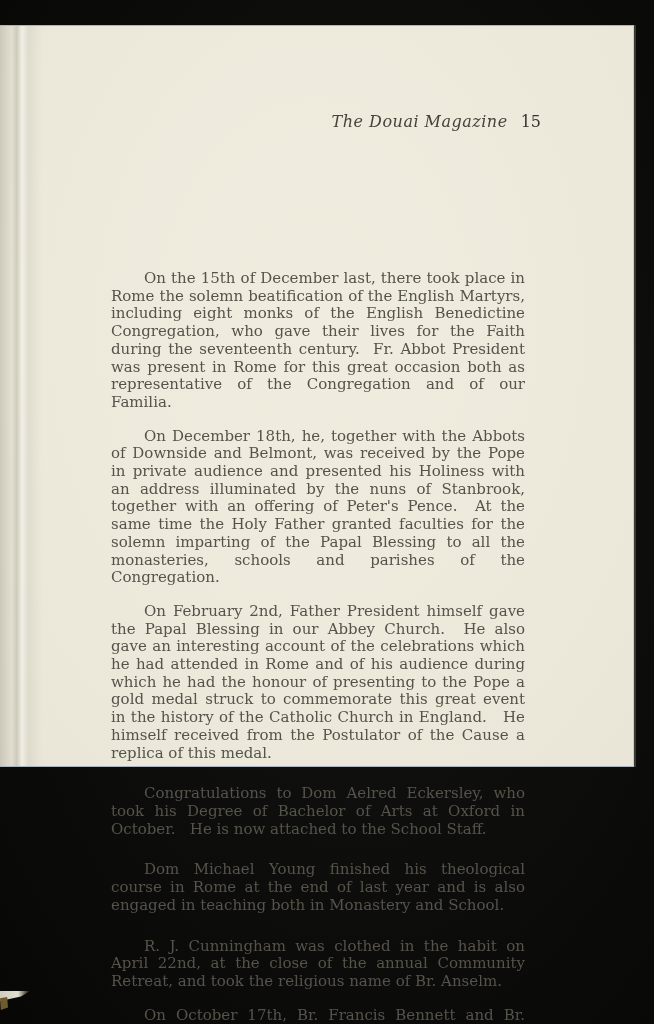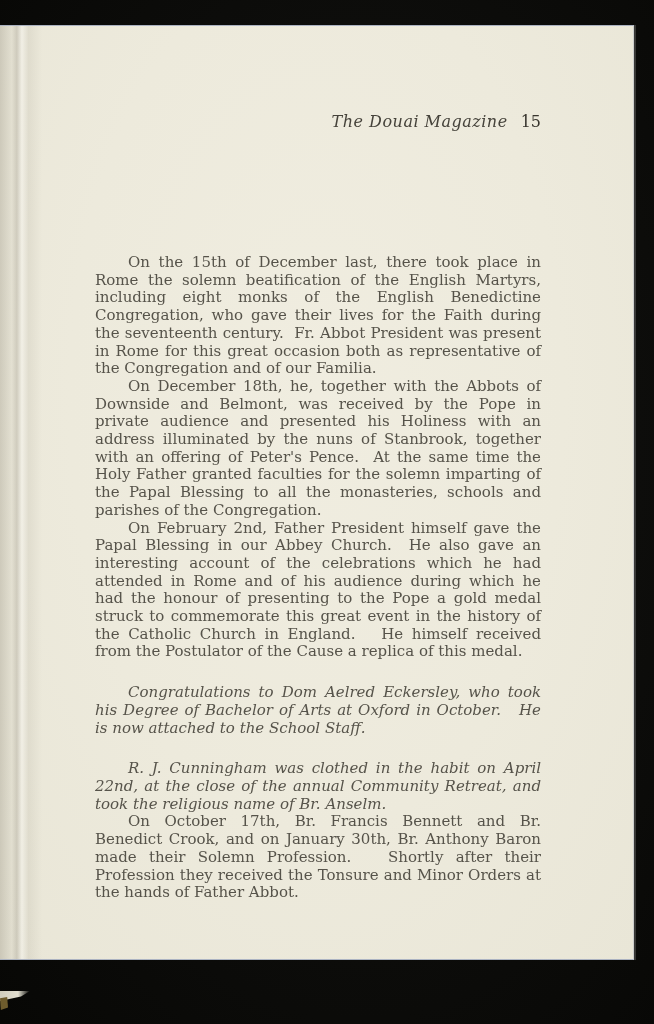--- a/index.html
+++ b/index.html
@@ -13,21 +13,21 @@
     height: 1024px;
     background: radial-gradient(ellipse at 55% 45%, #141412 0%, #0b0b09 70%, #070705 100%);
     overflow: hidden;
     font-family: "DejaVu Serif", "Liberation Serif", serif;
   }
   .page {
     position: absolute;
     left: 0;
     top: 25px;
     width: 634px;
-    height: 935px;
+    height: 742px;
     background:
       radial-gradient(ellipse at 50% 40%, #f0ede0 0%, #edeadc 55%, #e9e6d7 100%);
     border-top: 1px solid rgba(95, 115, 165, 0.45);
     border-bottom: 1px solid rgba(95, 115, 165, 0.45);
     border-right: 1px solid rgba(120, 135, 170, 0.25);
     box-shadow: 2px 0 0 rgba(255,255,255,0.18);
     box-sizing: border-box;
   }
   
   .spine-shadow {
@@ -100,46 +100,46 @@
     position: absolute;
     top: 228px;
     left: 95px;
     width: 446px;
     color: #56534a;
     font-size: 15px;
     line-height: 17.7px;
     text-align: justify;
   }
   .article-body p {
-    margin: 0;
+    margin: 16px;
     text-indent: 33px;
     white-space: pre-wrap;
   }
   .article-body p.spaced {
     margin-top: 23px;
-    font-style: italic;
   }
 </style>
 </head>
 <body>
 
 <div class="scan">
   <div class="page">
     <div class="spine-shadow"></div>
 
     <div class="running-header">
       <span class="mag-title">The Douai Magazine</span><span class="page-num">15</span>
     </div>
 
 
     <div class="article-body">
       <p>On the 15th of December last, there took place in Rome the solemn beatification of the English Martyrs, including eight monks of the English Benedictine Congregation, who gave their lives for the Faith during the seventeenth century.  Fr. Abbot President was present in Rome for this great occasion both as representative of the Congregation and of our Familia.</p>
       <p>On December 18th, he, together with the Abbots of Downside and Belmont, was received by the Pope in private audience and presented his Holiness with an address illuminated by the nuns of Stanbrook, together with an offering of Peter's Pence.  At the same time the Holy Father granted faculties for the solemn imparting of the Papal Blessing to all the monasteries, schools and parishes of the Congregation.</p>
       <p>On February 2nd, Father President himself gave the Papal Blessing in our Abbey Church.  He also gave an interesting account of the celebrations which he had attended in Rome and of his audience during which he had the honour of presenting to the Pope a gold medal struck to commemorate this great event in the history of the Catholic Church in England.   He himself received from the Postulator of the Cause a replica of this medal.</p>
       <p class="spaced">Congratulations to Dom Aelred Eckersley, who took his Degree of Bachelor of Arts at Oxford in October.   He is now attached to the School Staff.</p>
+      <p class="spaced">Dom Michael Young finished his theological course in Rome at the end of last year and is also engaged in teaching both in Monastery and School.</p>
       <p class="spaced">R. J. Cunningham was clothed in the habit on April 22nd, at the close of the annual Community Retreat, and took the religious name of Br. Anselm.</p>
       <p>On October 17th, Br. Francis Bennett and Br. Benedict Crook, and on January 30th, Br. Anthony Baron made their Solemn Profession.   Shortly after their Profession they received the Tonsure and Minor Orders at the hands of Father Abbot.</p>
     </div>
   </div>
 
   <div class="page-sliver"></div>
   <div class="spine-tab"></div>
 </div>
 
 </body></html>

